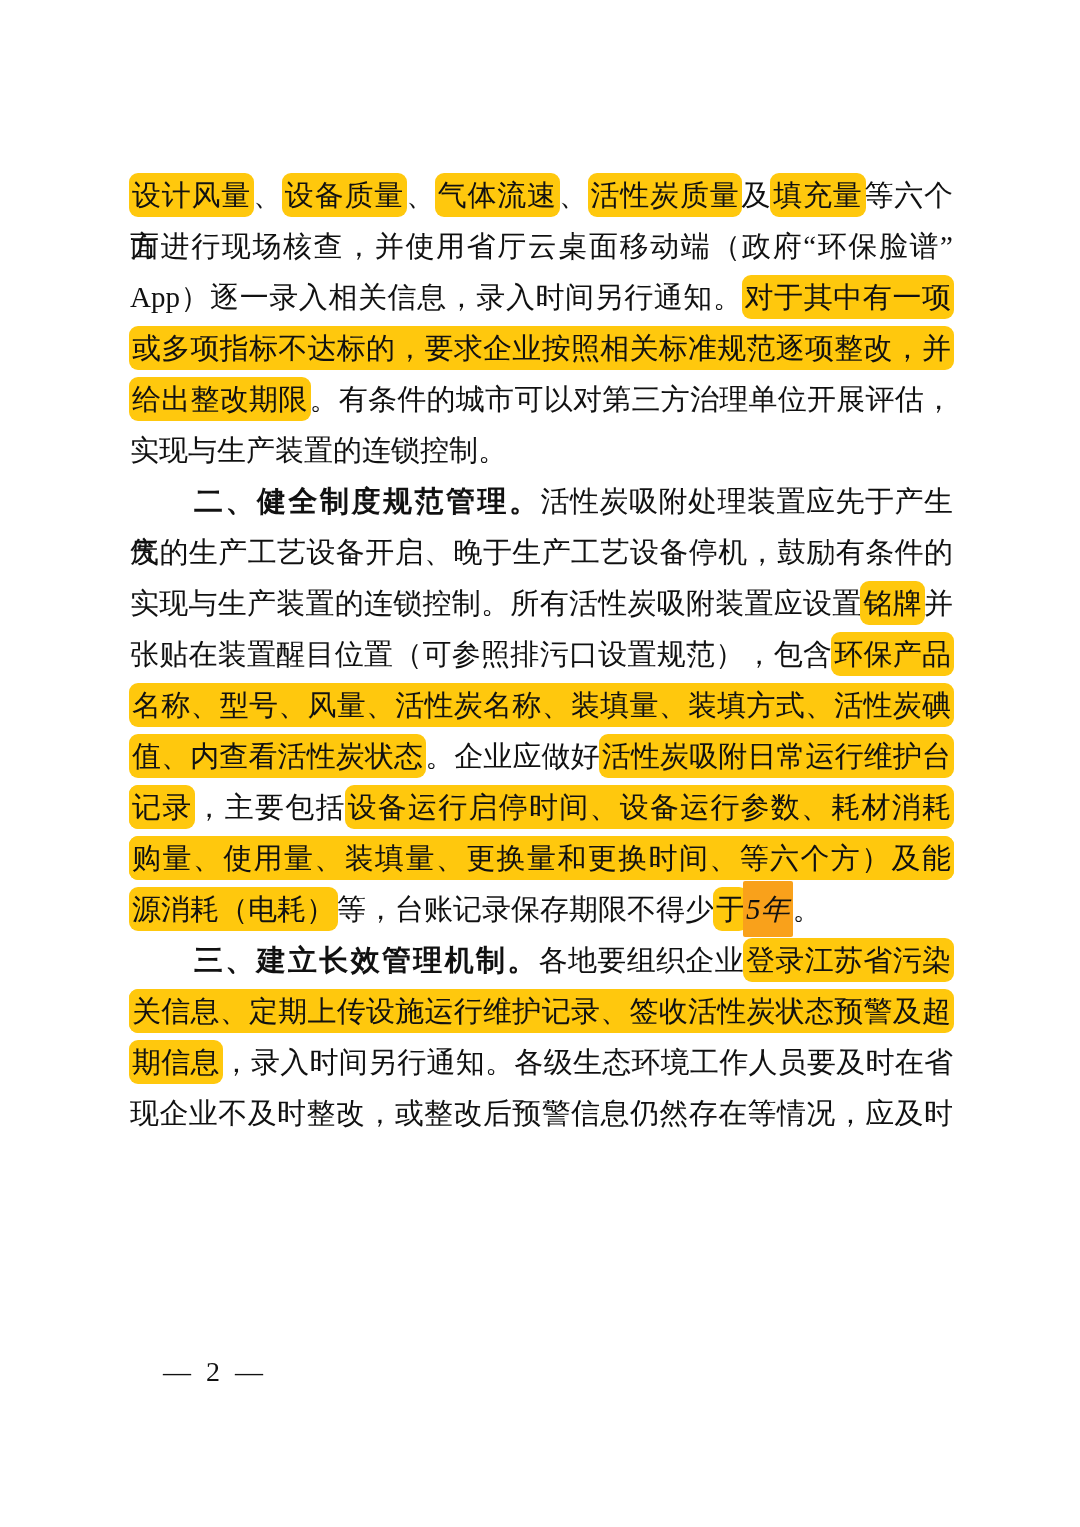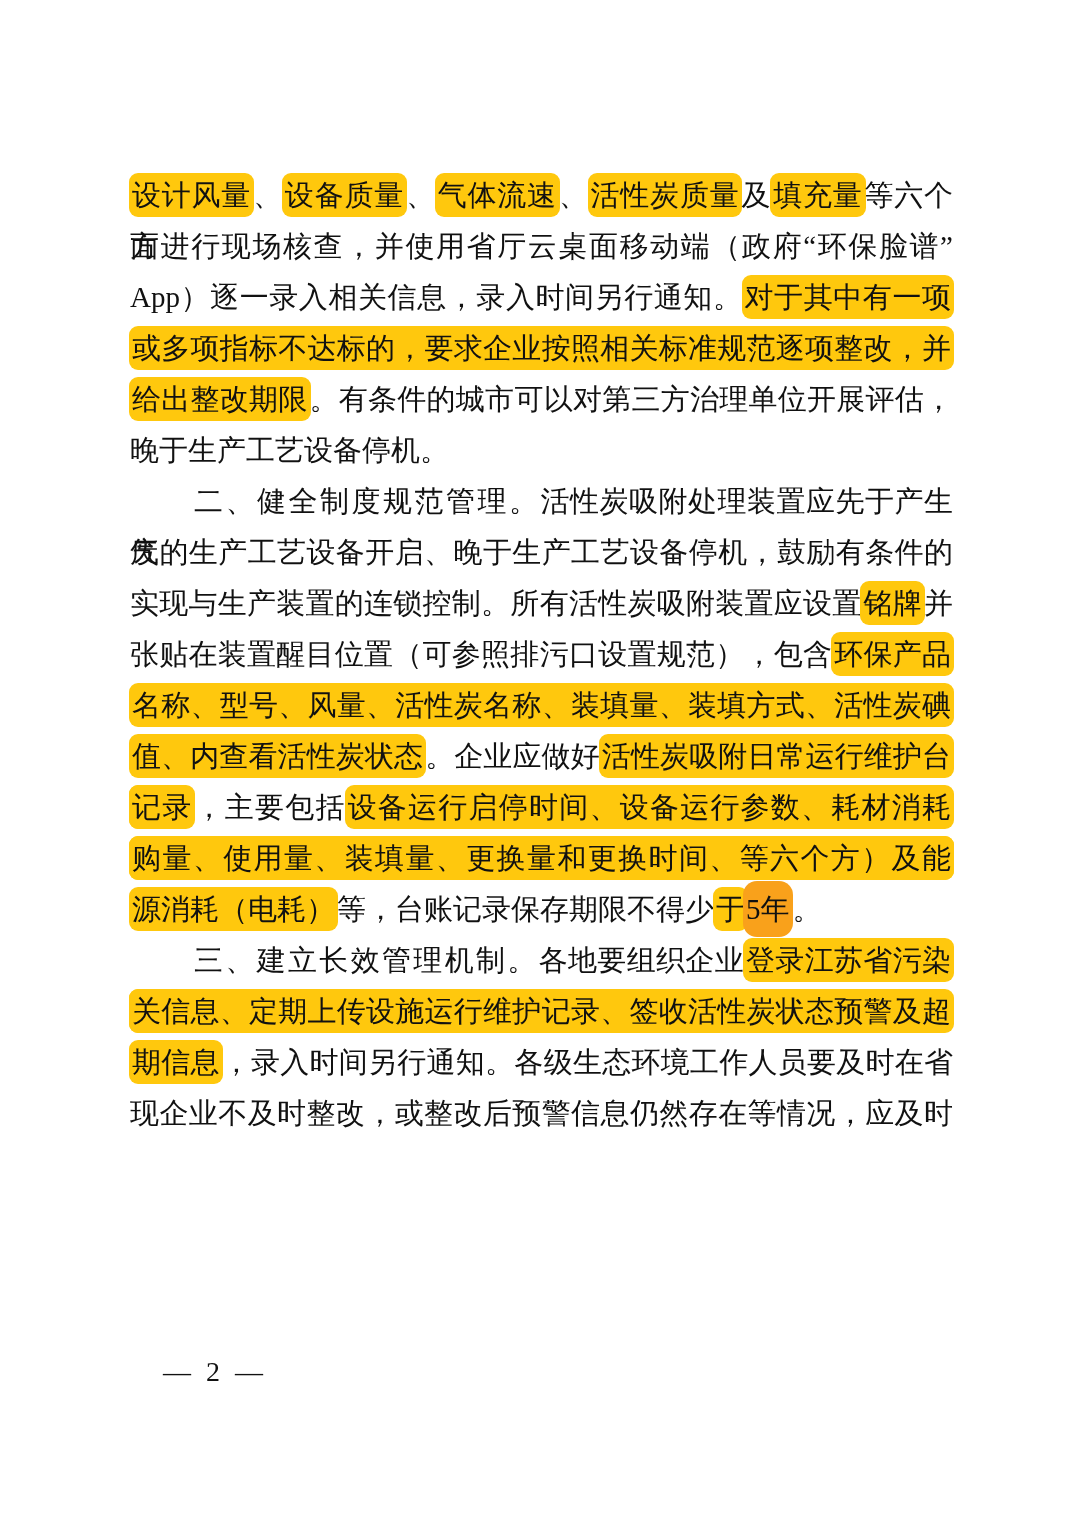--- a/index.html
+++ b/index.html
@@ -43,29 +43,30 @@
   .hl {
     background: var(--hl);
     border-radius: 9px;
     padding: 6px 3px;
     margin: 0 -1px;
     box-decoration-break: clone;
     -webkit-box-decoration-break: clone;
   }
   .hlo {
     background: var(--hlo);
-    border-radius: 14px;
+    border-radius: 2px;
     padding: 12px 3px;
     margin-left: -4px;
     box-decoration-break: clone;
+    font-style: italic;
     -webkit-box-decoration-break: clone;
   }
   .b {
     font-family: "Liberation Sans", "DejaVu Sans", sans-serif;
-    font-weight: normal;
+    font-weight: bold;
     letter-spacing: 2px;
   }
   .footer {
     position: absolute;
     left: 163px;
     top: 1350px;
     font-size: 28px;
     line-height: 44px;
     letter-spacing: 4px;
     color: var(--ink);
@@ -75,21 +76,21 @@
 </head>
 <body>
 
 <div class="page">
   <div class="content">
       <div class="line j"><span class="hl">设计风量</span><span>、</span><span class="hl">设备质量</span><span>、</span><span class="hl">气体流速</span><span>、</span><span class="hl">活性炭质量</span><span>及</span><span class="hl">填充量</span><span>等六个方</span></div>
       <div class="line j"><span>面进行现场核查，并使用省厅云桌面移动端（政府“环保脸谱”</span></div>
       <div class="line j"><span>App）逐一录入相关信息，录入时间另行通知。</span><span class="hl">对于其中有一项</span></div>
       <div class="line j"><span class="hl">或多项指标不达标的，要求企业按照相关标准规范逐项整改，并</span></div>
       <div class="line j"><span class="hl">给出整改期限</span><span>。有条件的城市可以对第三方治理单位开展评估，</span></div>
-      <div class="line"><span>晚于生产工艺设备停机。</span></div>
+      <div class="line"><span>实现与生产装置的连锁控制。</span></div>
       <div class="line j indent"><span class="b">二、健全制度规范管理。</span><span>活性炭吸附处理装置应先于产生废</span></div>
       <div class="line j"><span>气的生产工艺设备开启、晚于生产工艺设备停机，鼓励有条件的</span></div>
       <div class="line j"><span>实现与生产装置的连锁控制。所有活性炭吸附装置应设置</span><span class="hl">铭牌</span><span>并</span></div>
       <div class="line j"><span>张贴在装置醒目位置（可参照排污口设置规范），包含</span><span class="hl">环保产品</span></div>
       <div class="line j"><span class="hl">名称、型号、风量、活性炭名称、装填量、装填方式、活性炭碘</span></div>
       <div class="line j"><span class="hl">值、内查看活性炭状态</span><span>。企业应做好</span><span class="hl">活性炭吸附日常运行维护台账</span></div>
       <div class="line j"><span class="hl">记录</span><span>，主要包括</span><span class="hl">设备运行启停时间、设备运行参数、耗材消耗（采</span></div>
       <div class="line j"><span class="hl">购量、使用量、装填量、更换量和更换时间、等六个方）及能</span></div>
       <div class="line"><span class="hl">源消耗（电耗）</span><span>等，台账记录保存期限不得少</span><span class="hl">于</span><span class="hlo">5年</span><span>。</span></div>
       <div class="line j indent"><span class="b">三、建立长效管理机制。</span><span>各地要组织企业</span><span class="hl">登录江苏省污染源</span></div>

